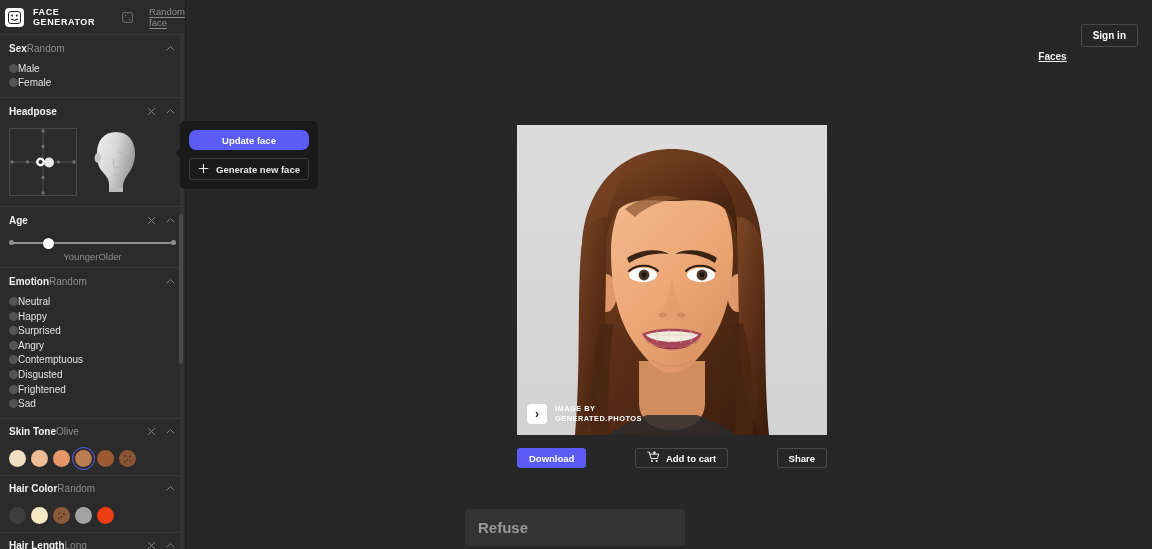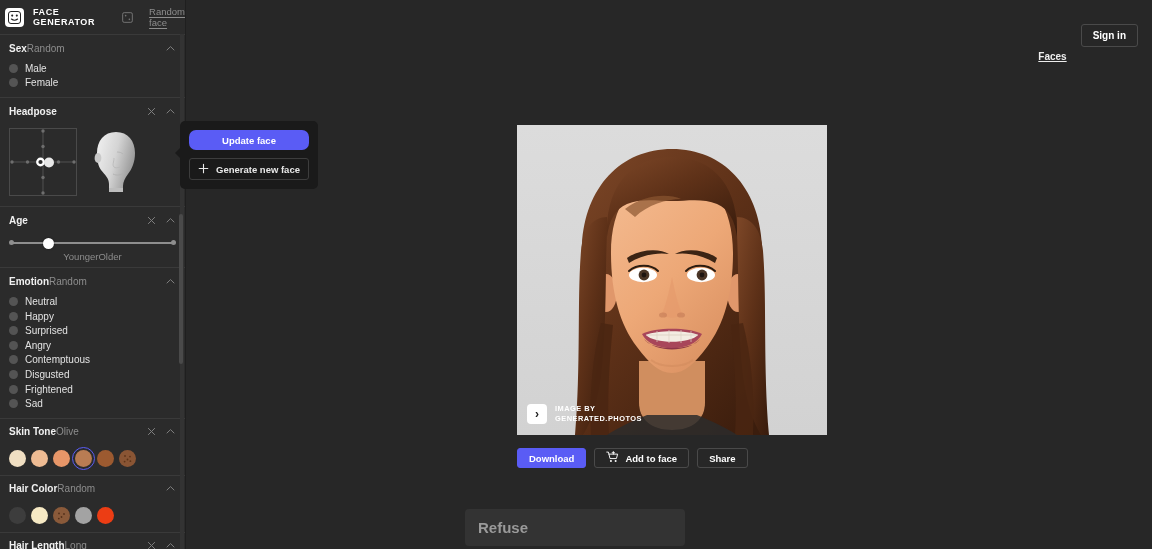--- a/index.html
+++ b/index.html
@@ -49,21 +49,21 @@
   .section:first-of-type { border-top: none; }
   .sec-head {
     display: flex; align-items: center; height: 26px; position: relative;
   }
   .sec-title { font-size: 10px; font-weight: bold; color: #f0f0f0; }
   .sec-value { font-size: 10px; color: #8d8d8d; }
   .sec-actions { position: absolute; right: 0; display: flex; align-items: center; gap: 8px; }
   .ic { width: 11px; height: 11px; display: block; opacity: .75; }
 
   
-  .radio-row { display: flex; align-items: center; height: 14.6px; gap: 7px; }
+  .radio-row { display: flex; align-items: center; height: 14.6px; }
   .radio {
     width: 9px; height: 9px; border-radius: 50%; background: #545454; flex: none;
   }
   .radio-label { font-size: 10px; color: #e2e2e2; }
 
   
   .headpose-wrap { display: flex; align-items: flex-start; gap: 10px; padding: 4px 0 6px; }
   .hp-grid { width: 68px; height: 68px; position: relative; border: 1px solid #4a4a4a; }
   .hp-head { width: 60px; height: 72px; position: relative; }
 
@@ -131,21 +131,21 @@
   .watermark {
     position: absolute; left: 10px; bottom: 10px; display: flex; align-items: center; gap: 8px;
   }
   .wm-badge {
     width: 20px; height: 20px; background: #fff; border-radius: 4px;
     display:flex; align-items:center; justify-content:center;
     color:#222; font-size: 12px; font-weight: bold; line-height:1;
   }
   .wm-text { font-size: 7.4px; font-weight: bold; color: #fff; letter-spacing:.5px; line-height: 1.45; }
 
-  #actions { position: absolute; left: 517px; top: 448px; width: 310px; display: flex; justify-content: flex-start; gap: 8px; }
+  #actions { position: absolute; left: 517px; top: 448px; width: 310px; display: flex; justify-content: space-between; gap: 8px; }
   .act {
     display:flex; align-items:center; gap:6px; height: 20px; padding: 0 11px;
     border-radius: 3px; font-size: 9.5px; font-weight: bold; color:#fff;
     border: 1px solid #4a4a4a; background: transparent;
     font-family: inherit; cursor: pointer; white-space: nowrap;
   }
   .act.primary { background: #5a5cf5; border-color:#5a5cf5; }
 
   
   #refuse-box {
@@ -533,21 +533,21 @@
     </button>
     <button class="act">
       <span>
         <svg width="13" height="12" viewBox="0 0 14 13" aria-hidden="true">
           <path d="M0.8 1.2 H2.6 L4.3 8.2 H11.2 L12.6 3.4 H3.1" stroke="#fff" stroke-width="1" fill="none" stroke-linejoin="round" stroke-linecap="round"></path>
           <circle cx="5.3" cy="10.9" r="1.1" fill="#fff"></circle>
           <circle cx="10.4" cy="10.9" r="1.1" fill="#fff"></circle>
           <path d="M7.9 0.6 V3.4 M6.6 1.9 H9.2" stroke="#fff" stroke-width="1" stroke-linecap="round"></path>
         </svg>
       </span>
-      <span>Add to face</span>
+      <span>Add to cart</span>
     </button>
     <button class="act">
       <span>Share</span>
     </button>
   </div>
 
   <div id="refuse-box">
     <span class="refuse-text">Refuse</span>
   </div>
 

